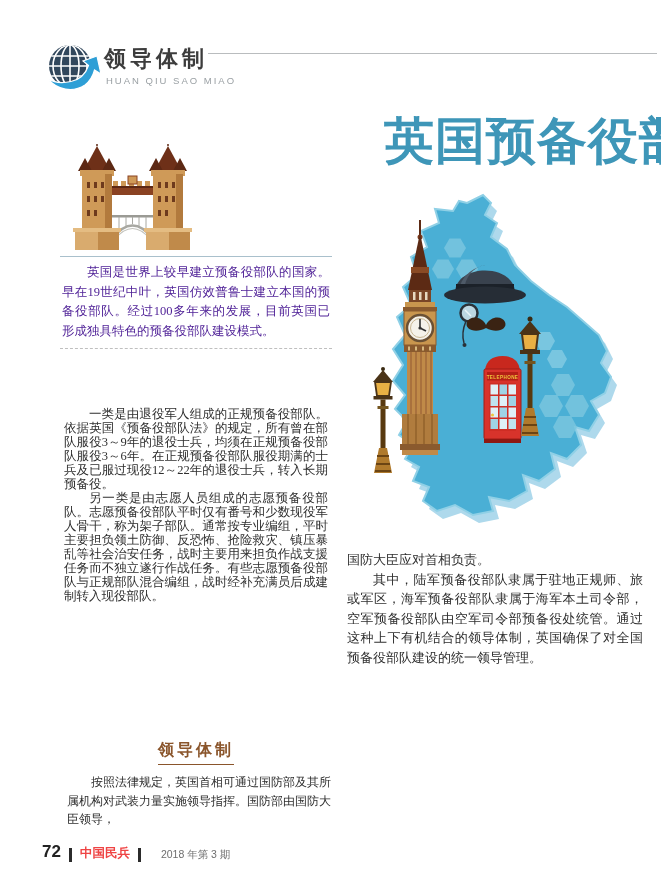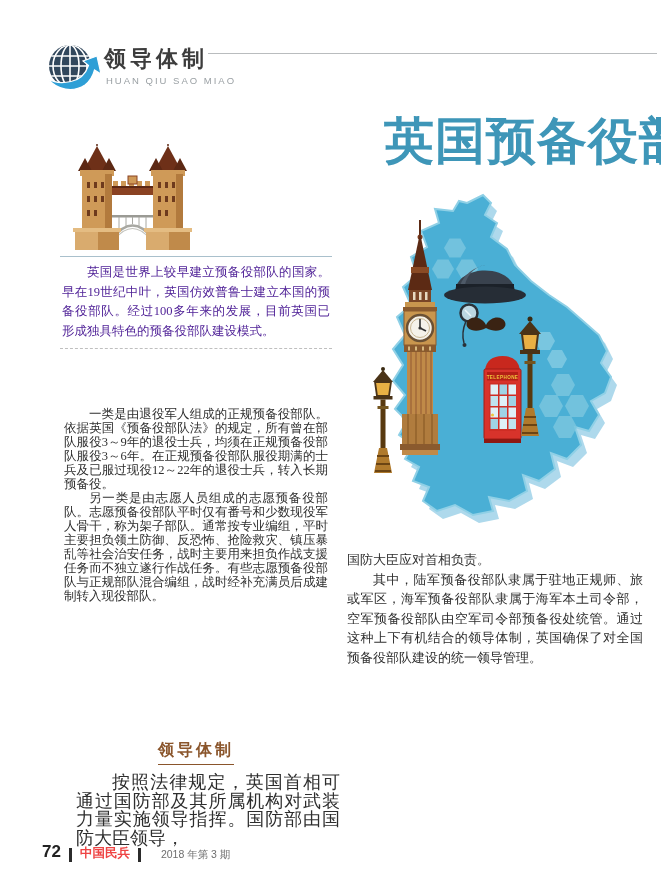--- a/index.html
+++ b/index.html
@@ -18,21 +18,21 @@
   .intro{position:absolute;left:62px;top:263px;width:268px;font-size:12.5px;line-height:19.5px;
         color:#4c1d95;text-align:justify;text-indent:2em;}
   .intro-dashes{position:absolute;left:60px;top:348px;width:272px;border-top:1px dashed #bfbfbf;}
   .heading-wrap{position:absolute;left:64px;width:264px;text-align:center;}
   .hw1{top:372px;} .hw2{top:740px;}
   .sec-heading{display:inline-block;font-family:"Liberation Sans","DejaVu Sans",sans-serif;
         font-weight:bold;font-size:16px;letter-spacing:3px;color:#8a552b;
         border-bottom:1.5px solid #8a552b;padding-bottom:3px;}
   .body-left{position:absolute;left:64px;top:407px;width:264px;font-size:12.5px;line-height:14px;
         text-align:justify;}
-  .body-left2{position:absolute;left:76px;top:773px;width:264px;font-size:18px;line-height:18.6px;
+  .body-left2{position:absolute;left:67px;top:773px;width:264px;font-size:12px;line-height:18.6px;
         text-align:justify;}
   p.para{margin:0;text-indent:2em;}
   p.noindent{margin:0;text-indent:0;}
   
   .article-title{position:absolute;left:384px;top:108px;width:270px;
         font-family:"Liberation Sans","DejaVu Sans",sans-serif;font-weight:bold;
         font-size:50px;letter-spacing:1px;color:#3e96b8;white-space:nowrap;}
   .title-fragment{position:absolute;right:0;top:117px;width:5px;height:46px;
         background:linear-gradient(180deg,#3e96b8 0 30%,transparent 30% 55%,#3e96b8 55% 100%);}
   .map-illo{position:absolute;left:355px;top:193px;width:306px;height:338px;}

